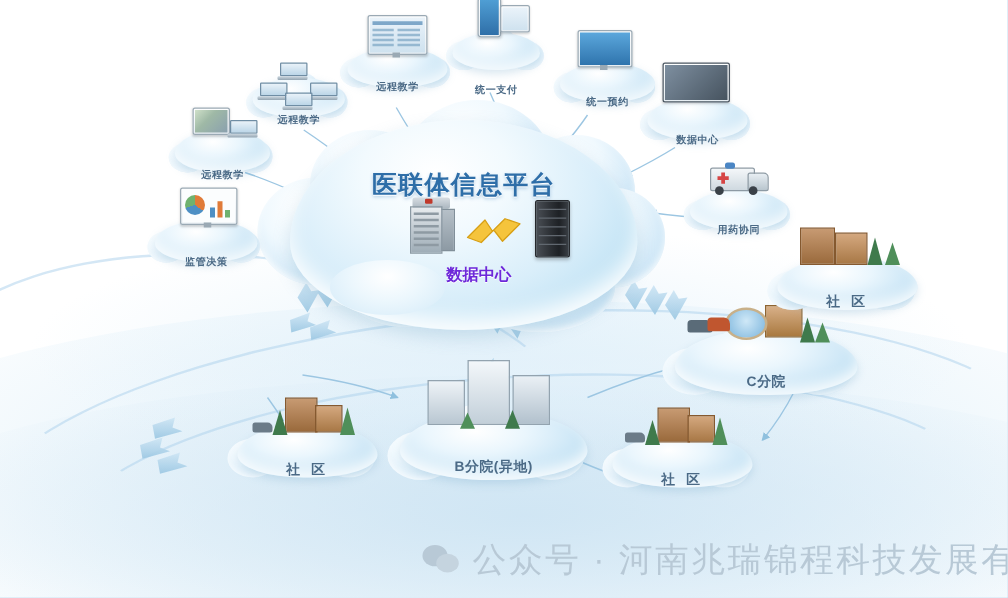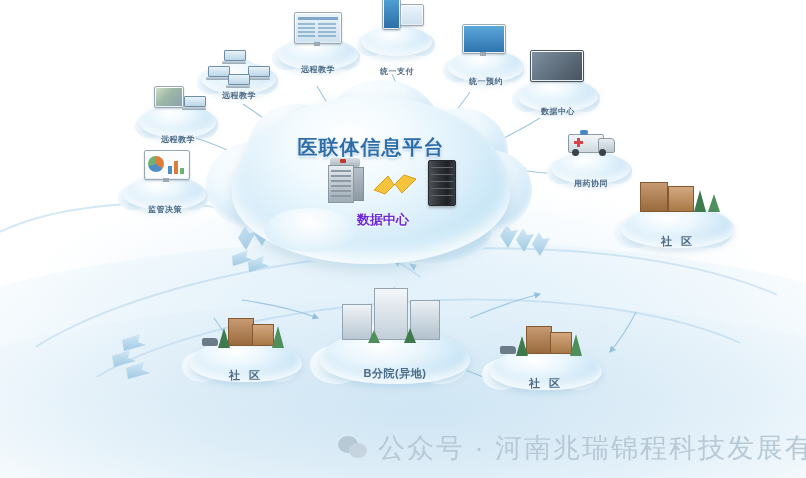--- a/index.html
+++ b/index.html
@@ -353,20 +353,37 @@
       <div class="bld" style="left:54px;top:-42px;width:32px;height:50px;
            background:linear-gradient(180deg,#f3f7fa,#c2cfd9);border:1px solid #93a3af;"></div>
       <div class="bld" style="left:90px;top:-30px;width:28px;height:38px;
            background:linear-gradient(180deg,#eaf0f5,#b2c1cd);border:1px solid #93a3af;"></div>
       <div class="tree" style="left:48px;top:0px;border-bottom:13px solid #4f8f5a;"></div>
       <div class="tree" style="left:84px;top:-2px;border-bottom:15px solid #3f7a4c;"></div>
     </div>
     <div class="lbl" style="top:36px;font-size:11px;">B分院(异地)</div>
   </div>
 
+  <div class="cloud" style="left:540px;top:264px;width:146px;height:52px;">
+    <div class="lobe" style="left:-10px;top:14px;width:52px;height:38px;"></div>
+    <div class="lobe" style="left:32px;top:-6px;width:62px;height:48px;"></div>
+    <div class="lobe" style="left:90px;top:12px;width:52px;height:40px;"></div>
+    <div class="body"></div>
+    <div>
+      <div class="bld" style="left:72px;top:-20px;width:28px;height:24px;
+           background:linear-gradient(180deg,#d8b089,#a9793f);border:1px solid #8d6431;"></div>
+      <div style="position:absolute;left:40px;top:-18px;width:30px;height:22px;border-radius:50%;
+           background:radial-gradient(circle at 50% 40%,#cfe8f7,#7ab4dc);border:2px solid #c8b089;"></div>
+      <div class="tree" style="left:100px;top:-10px;border-bottom:20px solid #3f7a4c;"></div>
+      <div class="tree" style="left:112px;top:-6px;border-bottom:16px solid #4f8f5a;"></div>
+      <div style="position:absolute;left:10px;top:-8px;width:20px;height:10px;background:#5a6b78;border-radius:3px 5px 2px 2px;"></div>
+      <div style="position:absolute;left:26px;top:-10px;width:18px;height:11px;background:#c0562f;border-radius:3px 5px 2px 2px;"></div>
+    </div>
+    <div class="lbl" style="top:34px;font-size:11px;">C分院</div>
+  </div>
 
   <div class="cloud" style="left:190px;top:340px;width:112px;height:42px;">
     <div class="lobe" style="left:-8px;top:11px;width:40px;height:31px;"></div>
     <div class="lobe" style="left:24px;top:-6px;width:50px;height:40px;"></div>
     <div class="lobe" style="left:68px;top:10px;width:42px;height:32px;"></div>
     <div class="body"></div>
     <div>
       <div class="bld" style="left:38px;top:-22px;width:24px;height:26px;
            background:linear-gradient(180deg,#c79a72,#9a6a3c);border:1px solid #85592f;"></div>
       <div class="bld" style="left:62px;top:-16px;width:20px;height:20px;

